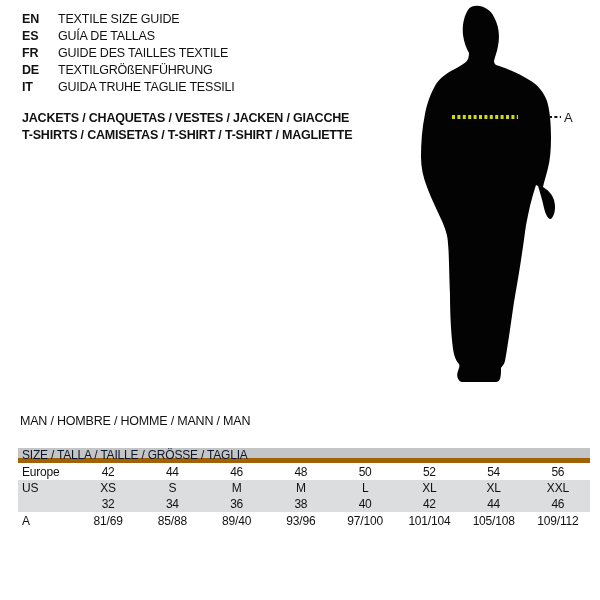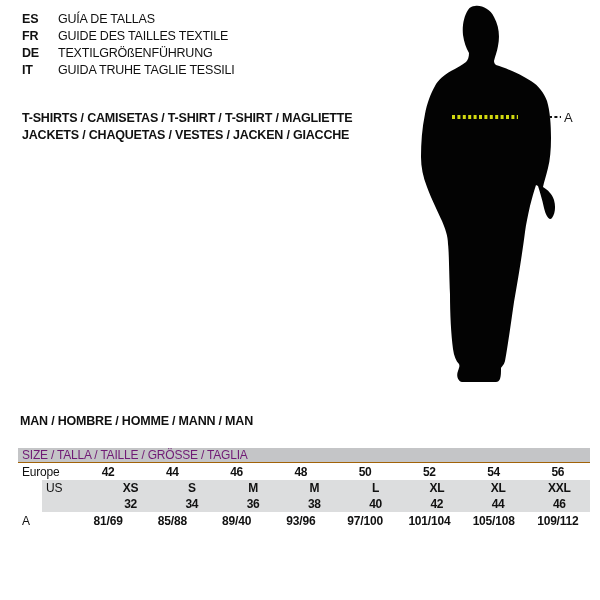--- a/index.html
+++ b/index.html
@@ -21,62 +21,66 @@
 
   
   .categories{position:absolute;left:22px;top:110px;}
   .categories div{height:17px;line-height:17px;font-size:12.5px;font-weight:700;letter-spacing:-0.2px;}
 
   
   .figure{position:absolute;left:398px;top:0;width:202px;height:400px;}
   .figure text{font-family:"Liberation Sans","DejaVu Sans",sans-serif;font-size:13px;fill:#1a1a1a;}
 
   
-  .section-title{position:absolute;left:20px;top:414px;font-size:12.5px;font-weight:700;letter-spacing:-0.2px;}
+  .section-title{position:absolute;left:20px;top:414px;font-size:12.5px;font-weight:400;letter-spacing:-0.2px;}
 
   
   .size-table{position:absolute;left:18px;top:448px;width:572px;font-size:12px;letter-spacing:-0.2px;}
-  .t-header{height:15px;line-height:15px;background:var(--header-bg);padding-left:4px;border-bottom:1px solid #a16207;color:#701a75;}
+  .t-header{height:15px;line-height:15px;background:var(--header-bg);padding-left:4px;border-bottom:5px solid #a16207;color:#0f172a;}
   .t-row{display:flex;align-items:center;justify-content:flex-end;}
   .t-row.h17{height:17px;}
-  .t-row.h16{height:16px;margin-left:24px;}
+  .t-row.h16{height:16px;}
   .t-row.shade{background:var(--shade-bg);}
   .t-label{width:58px;padding-left:4px;}
-  .t-cell{flex:1;text-align:center;font-weight:bold;}
+  .t-cell{flex:1;text-align:center;}
 
   
   .footnote{position:absolute;left:20px;top:546px;font-size:12px;font-weight:700;letter-spacing:-0.2px;}
 </style>
 </head>
 <body>
 
 <div class="canvas">
 
   <div class="lang-list">
+    <div class="lang-row">
+      <span class="code">EN</span>
+      <span class="lbl">TEXTILE SIZE GUIDE</span>
+    </div>
     <div class="lang-row">
       <span class="code">ES</span>
       <span class="lbl">GUÍA DE TALLAS</span>
     </div>
     <div class="lang-row">
       <span class="code">FR</span>
       <span class="lbl">GUIDE DES TAILLES TEXTILE</span>
     </div>
     <div class="lang-row">
       <span class="code">DE</span>
       <span class="lbl">TEXTILGRÖßENFÜHRUNG</span>
     </div>
     <div class="lang-row">
       <span class="code">IT</span>
       <span class="lbl">GUIDA TRUHE TAGLIE TESSILI</span>
     </div>
   </div>
 
   <div class="categories">
+    <div>JACKETS / CHAQUETAS / VESTES / JACKEN / GIACCHE</div>
     <div>T-SHIRTS / CAMISETAS / T-SHIRT / T-SHIRT / MAGLIETTE</div>
-    <div>JACKETS / CHAQUETAS / VESTES / JACKEN / GIACCHE</div>
   </div>
 
   <svg class="figure" viewBox="0 0 202 400" aria-hidden="true">
     <path fill="#030303" d="
       M 77,6
       C 84,5 92,9 96,17
       C 101,26 102,36 100,46
       C 99,52 97,56 96,61
       C 96,63 97,64 98,65
       C 108,68 122,74 133,81

